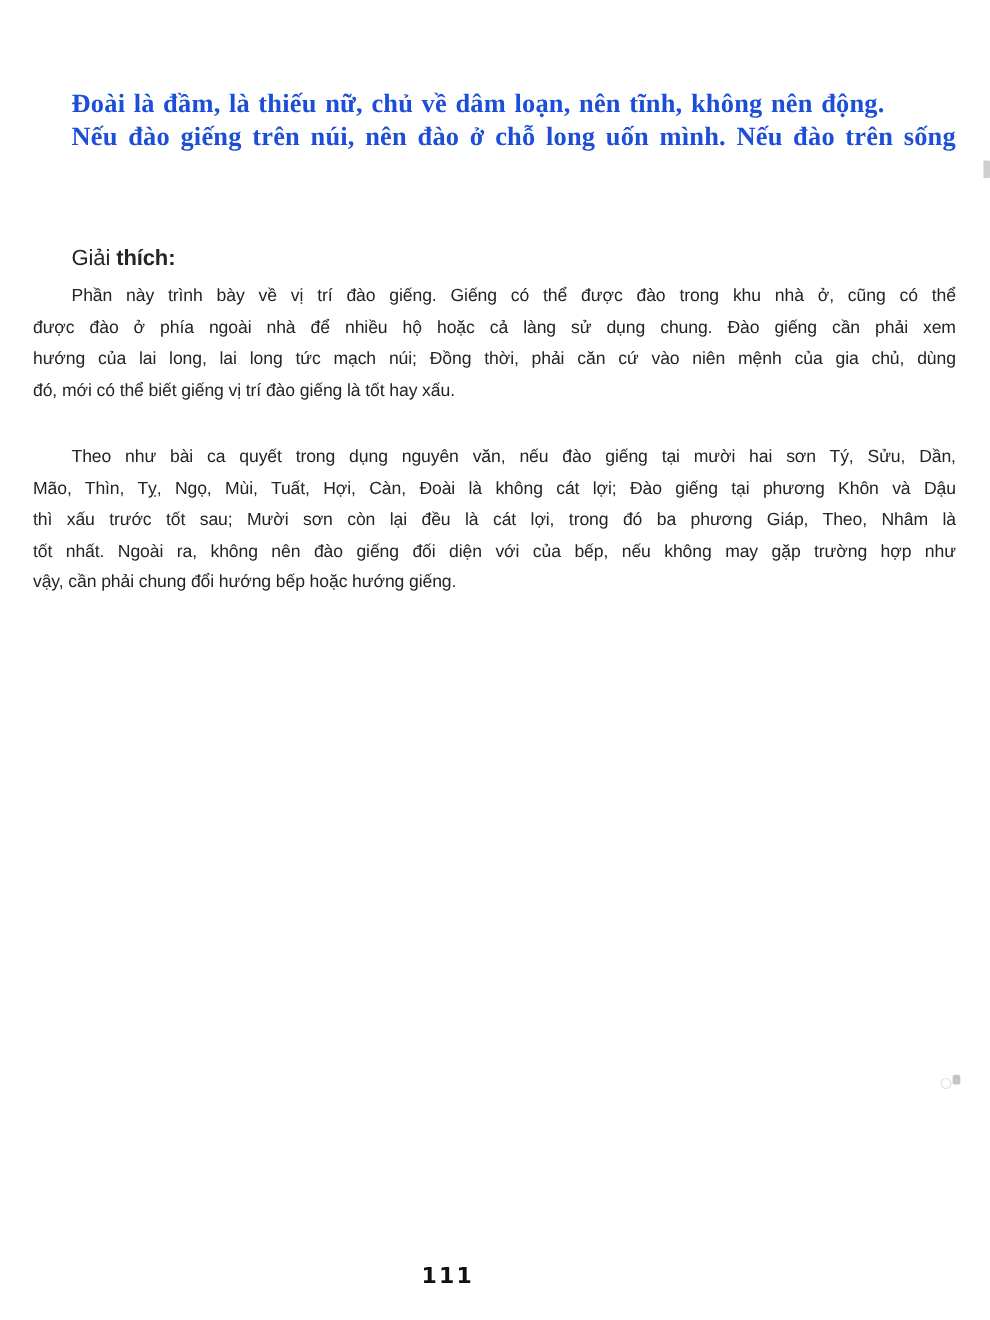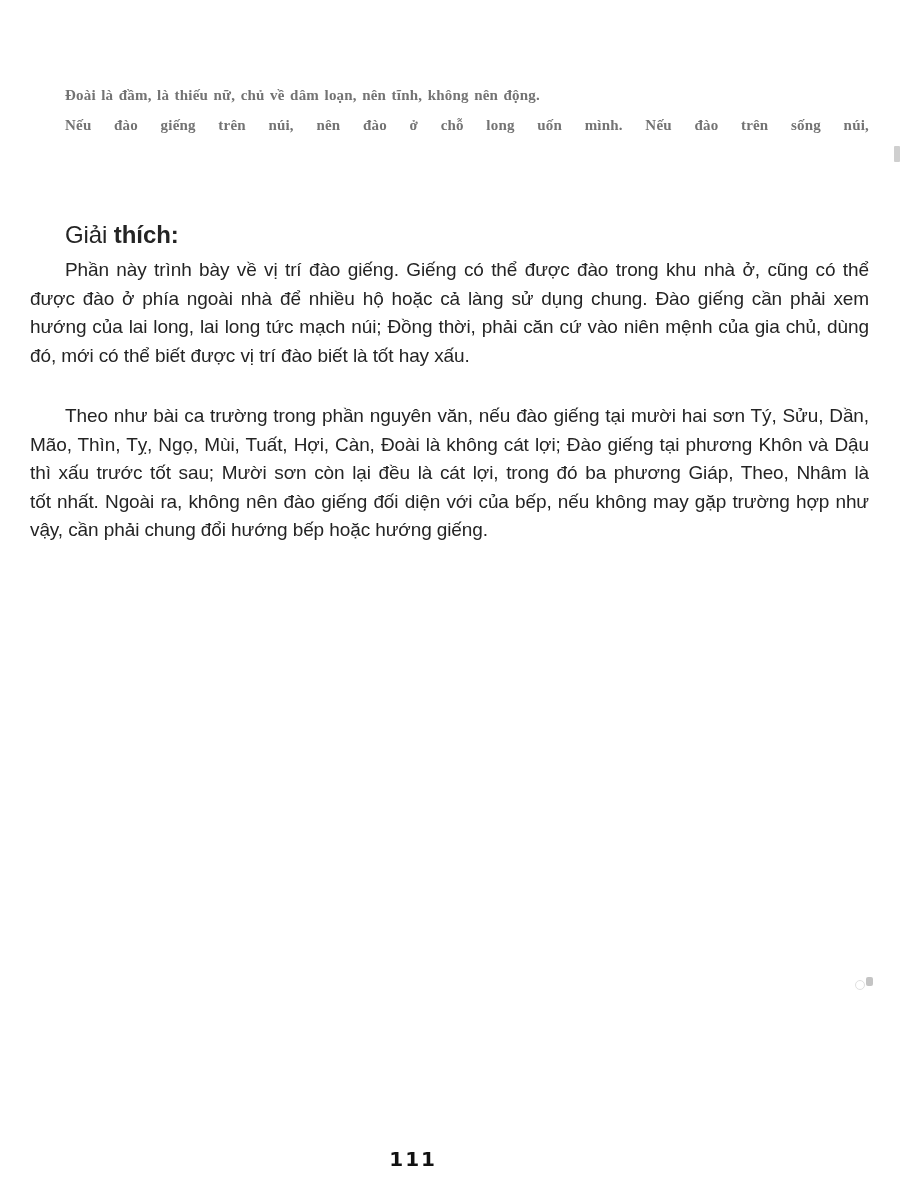--- a/index.html
+++ b/index.html
@@ -14,30 +14,30 @@
     background: #ffffff;
     overflow: hidden;
   }
   .para {
     position: absolute;
     left: 30px;
     right: 31px;
   }
   .serif {
     font-family: "Liberation Serif", serif;
-    font-size: 15px;
+    font-size: 24px;
     line-height: 30px;
     font-weight: 600;
-    color: #737373;
+    color: #1d4ed8;
     letter-spacing: 0.2px;
     word-spacing: 1.5px;
   }
   .hand {
     font-family: "Liberation Sans", sans-serif;
-    font-size: 19px;
+    font-size: 16px;
     line-height: 28.5px;
     color: #242424;
     letter-spacing: -0.1px;
   }
   .line {
     overflow: hidden;
     height: 28.5px;
   }
   .serif .line {
     height: 30px;
@@ -45,32 +45,32 @@
   .jl {
     text-align: justify;
     text-align-last: justify;
   }
   .indent {
     text-indent: 35px;
   }
   .heading {
     position: absolute;
     left: 65px;
-    font-size: 24px;
+    font-size: 20px;
     line-height: 26px;
   }
   .heading .b {
     font-weight: bold;
   }
   .page-number {
     position: absolute;
     top: 1147px;
     left: 377px;
     width: 60px;
-    text-align: right;
+    text-align: center;
     font-family: "DejaVu Sans", sans-serif;
     font-size: 20px;
     font-weight: bold;
     letter-spacing: 2px;
     color: #111111;
   }
   .artifact {
     position: absolute;
   }
   .edge-dash {
@@ -112,25 +112,25 @@
   </div>
 
   <div class="hand heading" style="top:222px">
     <span>Giải </span><span class="b">thích:</span>
   </div>
 
   <div class="para hand" style="top:256px">
     <div class="line indent jl">Phần này trình bày về vị trí đào giếng. Giếng có thể được đào trong khu nhà ở, cũng có thể</div>
     <div class="line jl">được đào ở phía ngoài nhà để nhiều hộ hoặc cả làng sử dụng chung. Đào giếng cần phải xem</div>
     <div class="line jl">hướng của lai long, lai long tức mạch núi; Đồng thời, phải căn cứ vào niên mệnh của gia chủ, dùng</div>
-    <div class="line">đó, mới có thể biết được vị trí đào biết là tốt hay xấu.</div>
+    <div class="line">đó, mới có thể biết giếng vị trí đào giếng là tốt hay xấu.</div>
   </div>
 
   <div class="para hand" style="top:402px">
-    <div class="line indent jl">Theo như bài ca trường trong phần nguyên văn, nếu đào giếng tại mười hai sơn Tý, Sửu, Dần,</div>
+    <div class="line indent jl">Theo như bài ca quyết trong dụng nguyên văn, nếu đào giếng tại mười hai sơn Tý, Sửu, Dần,</div>
     <div class="line jl">Mão, Thìn, Tỵ, Ngọ, Mùi, Tuất, Hợi, Càn, Đoài là không cát lợi; Đào giếng tại phương Khôn và Dậu</div>
     <div class="line jl">thì xấu trước tốt sau; Mười sơn còn lại đều là cát lợi, trong đó ba phương Giáp, Theo, Nhâm là</div>
     <div class="line jl">tốt nhất. Ngoài ra, không nên đào giếng đối diện với của bếp, nếu không may gặp trường hợp như</div>
     <div class="line">vậy, cần phải chung đổi hướng bếp hoặc hướng giếng.</div>
   </div>
 
   <div class="page-number">111</div>
 
   <div class="artifact edge-dash"></div>
   <div class="artifact speck"></div>

